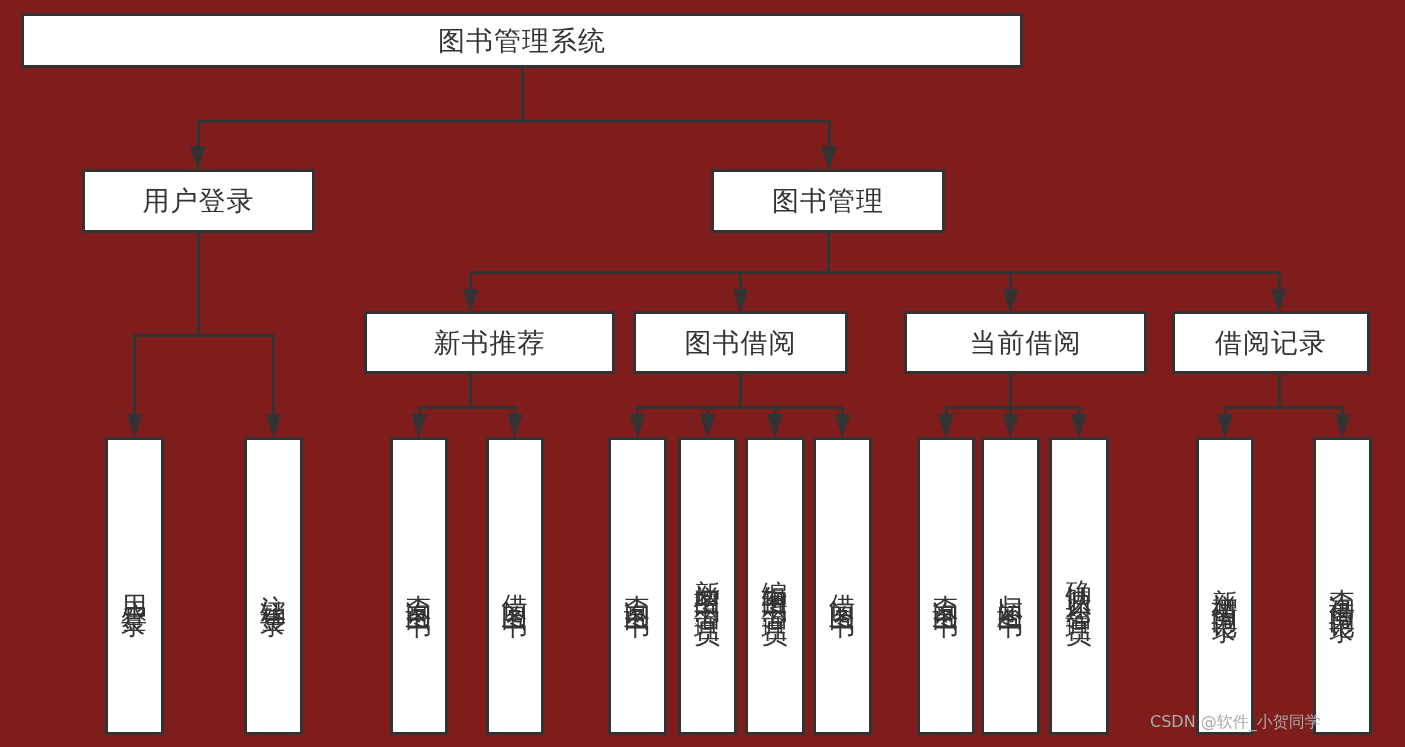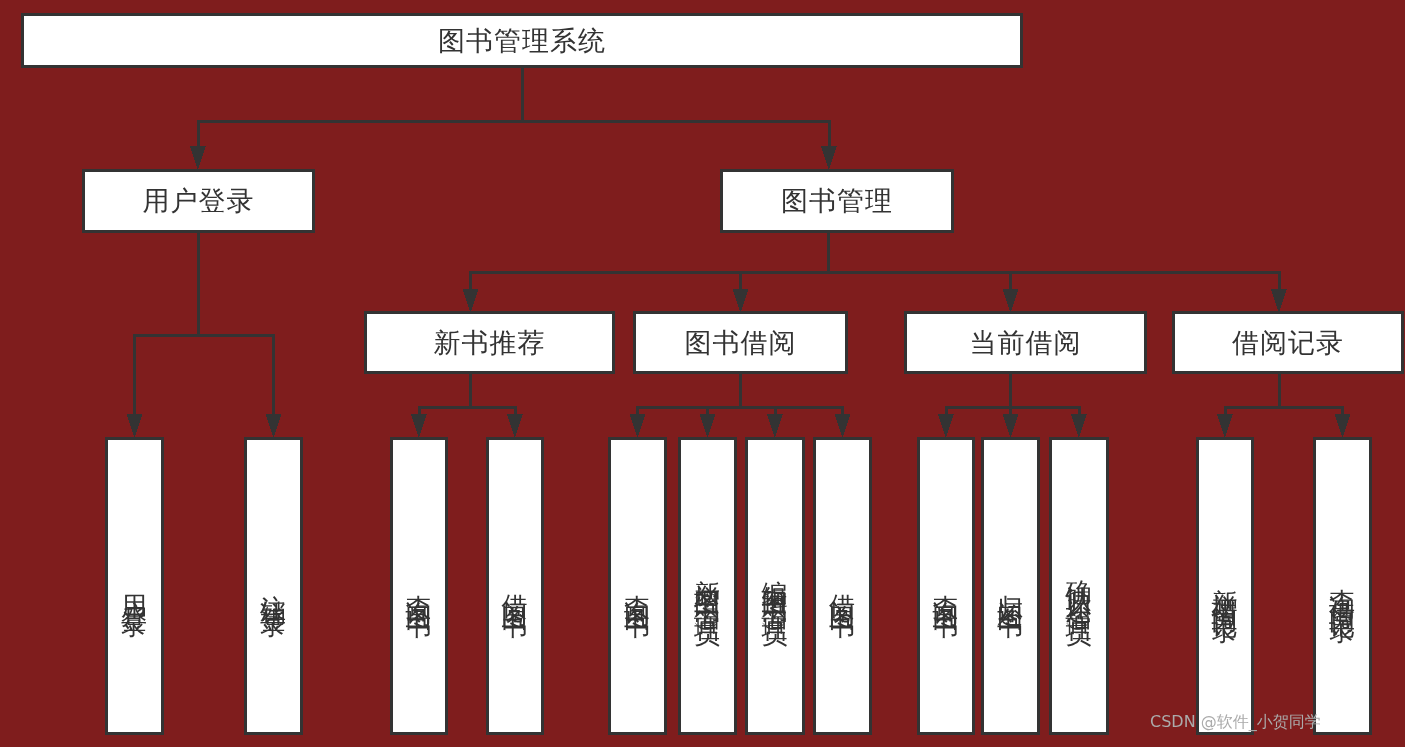--- a/index.html
+++ b/index.html
@@ -104,34 +104,34 @@
     </g>
   </svg>
 
   <div class="node" style="left:21px; top:13px; width:1002px; height:55px;">
     <span>图书管理系统</span>
   </div>
 
   <div class="node" style="left:82px; top:169px; width:233px; height:64px;">
     <span>用户登录</span>
   </div>
-  <div class="node" style="left:711px; top:169px; width:234px; height:64px;margin-left:9px;">
+  <div class="node" style="left:711px; top:169px; width:234px; height:64px;">
     <span>图书管理</span>
   </div>
 
   <div class="node" style="left:364px; top:311px; width:251px; height:63px;">
     <span>新书推荐</span>
   </div>
   <div class="node" style="left:633px; top:311px; width:215px; height:63px;">
     <span>图书借阅</span>
   </div>
   <div class="node" style="left:904px; top:311px; width:243px; height:63px;">
     <span>当前借阅</span>
   </div>
-  <div class="node" style="left:1172px; top:311px; width:232px; height:63px;">
+  <div class="node" style="left:1172px; top:311px; width:198px; height:63px;">
     <span>借阅记录</span>
   </div>
 
   <div class="node leaf" style="left:105px; top:437px; width:59px; height:298px;">
     <span class="vtext">用户登录</span>
   </div>
   <div class="node leaf" style="left:244px; top:437px; width:59px; height:298px;">
     <span class="vtext">注销登录</span>
   </div>
 

